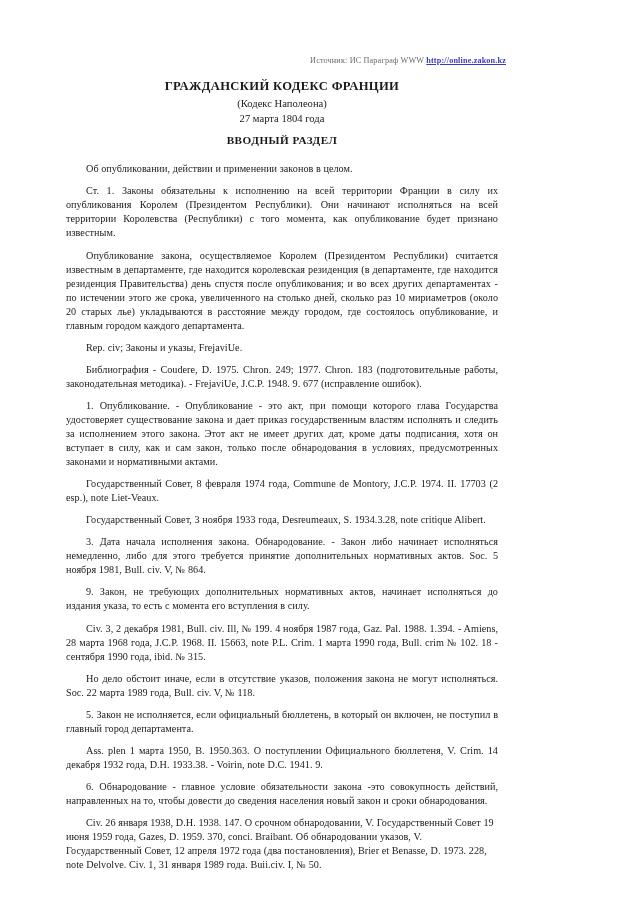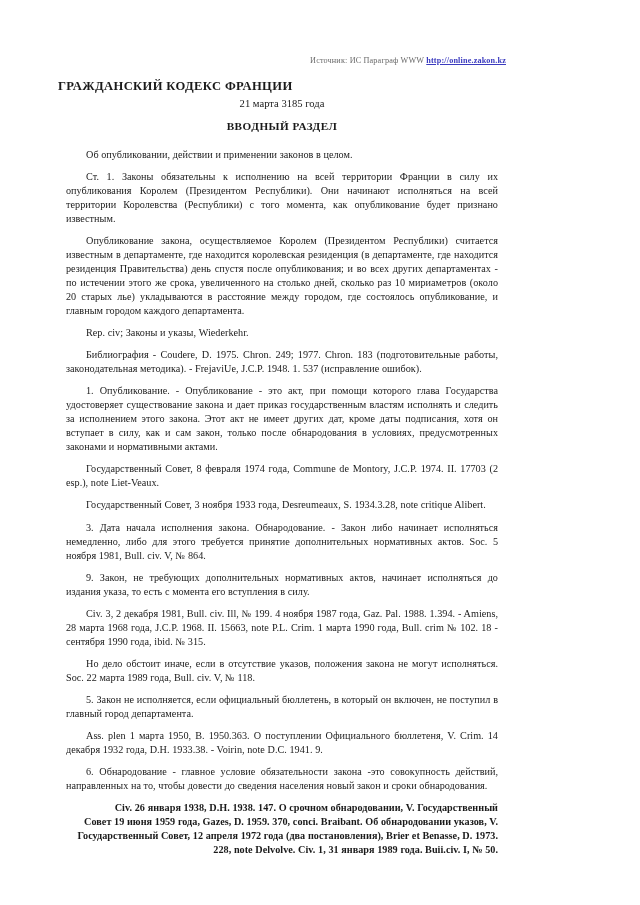--- a/index.html
+++ b/index.html
@@ -32,21 +32,21 @@
   }
   .source-line .src-label {
     color: #6b6b6b;
   }
   .source-link {
     color: #3b3bbf;
     text-decoration: underline;
     font-weight: bold;
   }
   .doc-title {
-    text-align: left;
+    text-align: center;
     font-size: 12.6px;
     font-weight: bold;
     letter-spacing: 0.35px;
     margin: 0 0 2px 0;
     line-height: 1.25;
   }
   .doc-subtitle {
     text-align: center;
     font-size: 10.6px;
     margin: 0 0 1px 0;
@@ -70,45 +70,45 @@
     font-size: 10.2px;
     line-height: 14.05px;
     text-align: justify;
     text-indent: 20px;
     letter-spacing: 0.02px;
     word-spacing: 0.1px;
     -webkit-hyphens: none;
     hyphens: none;
   }
   p.para:last-child {
-    text-align: right;
-    font-weight: bold;
+    text-align: left;
   }
 </style>
 </head>
 <body>
 
 <div class="page">
 
   <div class="source-line">
     <span class="src-label">Источник: ИС Параграф WWW</span>
     <span class="source-link">http://online.zakon.kz</span>
   </div>
 
   <h1 class="doc-title">ГРАЖДАНСКИЙ КОДЕКС ФРАНЦИИ</h1>
-  <div class="doc-date">21 марта 3185 года</div>
+  <div class="doc-subtitle">(Кодекс Наполеона)</div>
+  <div class="doc-date">27 марта 1804 года</div>
 
   <h2 class="section-heading">ВВОДНЫЙ РАЗДЕЛ</h2>
 
   <div>
     <p class="para">Об опубликовании, действии и применении законов в целом.</p>
     <p class="para">Ст. 1. Законы обязательны к исполнению на всей территории Франции в силу их опубликования Королем (Президентом Республики). Они начинают исполняться на всей территории Королевства (Республики) с того момента, как опубликование будет признано известным.</p>
     <p class="para">Опубликование закона, осуществляемое Королем (Президентом Республики) считается известным в департаменте, где находится королевская резиденция (в департаменте, где находится резиденция Правительства) день спустя после опубликования; и во всех других департаментах - по истечении этого же срока, увеличенного на столько дней, сколько раз 10 мириаметров (около 20 старых лье) укладываются в расстояние между городом, где состоялось опубликование, и главным городом каждого департамента.</p>
-    <p class="para">Rep. civ; Законы и указы, Wiederkehr.</p>
-    <p class="para">Библиография - Coudere, D. 1975. Chron. 249; 1977. Chron. 183 (подготовительные работы, законодательная методика). - FrejaviUe, J.C.P. 1948. 1. 537 (исправление ошибок).</p>
+    <p class="para">Rep. civ; Законы и указы, FrejaviUe.</p>
+    <p class="para">Библиография - Coudere, D. 1975. Chron. 249; 1977. Chron. 183 (подготовительные работы, законодательная методика). - FrejaviUe, J.C.P. 1948. 9. 677 (исправление ошибок).</p>
     <p class="para">1. Опубликование. - Опубликование - это акт, при помощи которого глава Государства удостоверяет существование закона и дает приказ государственным властям исполнять и следить за исполнением этого закона. Этот акт не имеет других дат, кроме даты подписания, хотя он вступает в силу, как и сам закон, только после обнародования в условиях, предусмотренных законами и нормативными актами.</p>
     <p class="para">Государственный Совет, 8 февраля 1974 года, Commune de Montory, J.C.P. 1974. II. 17703 (2 esp.), note Liet-Veaux.</p>
     <p class="para">Государственный Совет, 3 ноября 1933 года, Desreumeaux, S. 1934.3.28, note critique Alibert.</p>
     <p class="para">3. Дата начала исполнения закона. Обнародование. - Закон либо начинает исполняться немедленно, либо для этого требуется принятие дополнительных нормативных актов. Soc. 5 ноября 1981, Bull. civ. V, № 864.</p>
     <p class="para">9. Закон, не требующих дополнительных нормативных актов, начинает исполняться до издания указа, то есть с момента его вступления в силу.</p>
     <p class="para">Civ. 3, 2 декабря 1981, Bull. civ. Ill, № 199. 4 ноября 1987 года, Gaz. Pal.    1988. 1.394. - Amiens, 28 марта 1968 года, J.C.P. 1968. II. 15663, note P.L. Crim. 1 марта 1990 года, Bull. crim № 102. 18 - сентября 1990 года, ibid. № 315.</p>
     <p class="para">Но дело обстоит иначе, если в отсутствие указов, положения закона не могут исполняться. Soc. 22 марта 1989 года, Bull. civ. V, № 118.</p>
     <p class="para">5. Закон не исполняется, если официальный бюллетень, в который он включен, не поступил в главный город департамента.</p>
     <p class="para">Ass. plen 1 марта 1950, В. 1950.363. О поступлении Официального бюллетеня, V. Crim. 14 декабря 1932 года, D.H. 1933.38. - Voirin, note D.C. 1941. 9.</p>
     <p class="para">6. Обнародование - главное условие обязательности закона -это совокупность действий, направленных на то, чтобы довести до сведения населения новый закон и сроки обнародования.</p>

